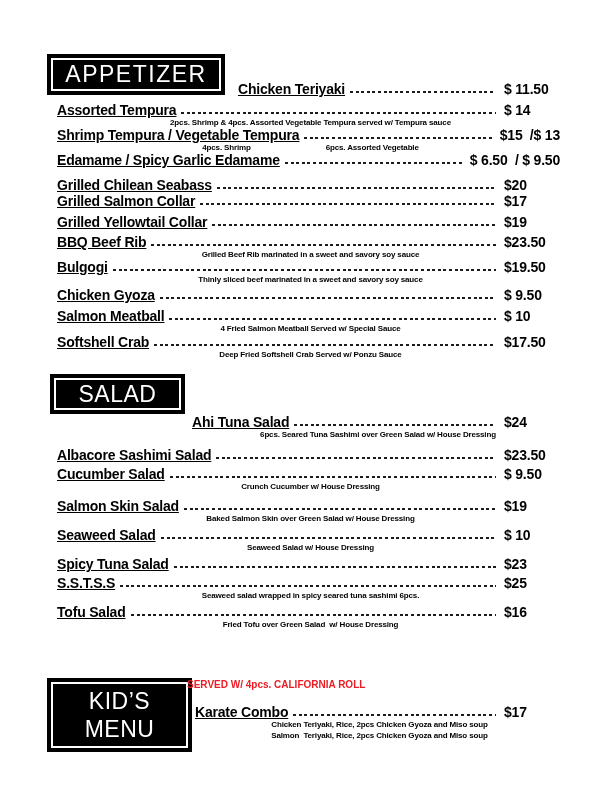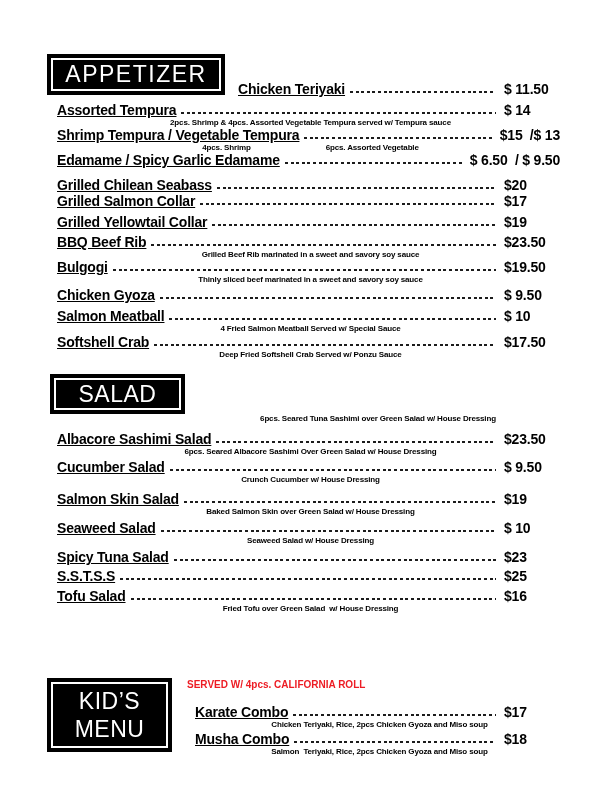--- a/index.html
+++ b/index.html
@@ -13,21 +13,21 @@
   
   .section-box {
     position:absolute; box-sizing:border-box;
     background:#000; border:2px solid #fff;
     box-shadow:0 0 0 4px #000;
     color:#fff; display:flex; flex-direction:column;
     align-items:center; justify-content:center; text-align:left;
   }
   .box-appetizer { left:51px; top:58px;  width:170px; height:33px; font-size:23px; letter-spacing:1.5px; }
   .box-salad     { left:54px; top:378px; width:127px; height:32px; font-size:23px; letter-spacing:0.5px; }
-  .box-kids      { left:51px; top:682px; width:117px; height:66px; font-size:23px; line-height:28px; letter-spacing:0.5px; }
+  .box-kids      { left:51px; top:682px; width:137px; height:66px; font-size:23px; line-height:28px; letter-spacing:0.5px; }
 
   .list { position:absolute; left:57px; width:503px; }
   .list-appetizer { top:81px; }
   .list-salad     { top:414px; }
   .list-kids      { top:679px; }
 
   .item { }
   .row  { display:flex; align-items:flex-end; }
   .name {
     font-size:14px; line-height:16px; font-weight:bold;
@@ -181,30 +181,34 @@
         <span class="price">$17.50</span>
       </div>
       <div class="sub">Deep Fried Softshell Crab Served w/ Ponzu Sauce</div>
     </div>
 
   </div>
 
   <div class="list list-salad">
 
     <div class="item mb8 ind135">
+      <div class="row">
+        <span class="name">Ahi Tuna Salad</span>
+        <span class="leader"></span>
+        <span class="price">$24</span>
+      </div>
       <div class="sub">6pcs. Seared Tuna Sashimi over Green Salad w/ House Dressing</div>
     </div>
 
     <div class="item mb3">
       <div class="row">
         <span class="name">Albacore Sashimi Salad</span>
         <span class="leader"></span>
         <span class="price">$23.50</span>
       </div>
-      <div class="sub">6pcs. Seared Albacore Sashimi Over Green Salad w/ House Dressing</div>
     </div>
 
     <div class="item mb7">
       <div class="row">
         <span class="name">Cucumber Salad</span>
         <span class="leader"></span>
         <span class="price">$ 9.50</span>
       </div>
       <div class="sub">Crunch Cucumber w/ House Dressing</div>
     </div>
@@ -234,20 +238,21 @@
         <span class="price">$23</span>
       </div>
     </div>
 
     <div class="item mb4">
       <div class="row">
         <span class="name">S.S.T.S.S</span>
         <span class="leader"></span>
         <span class="price">$25</span>
       </div>
+      <div class="sub">Seaweed salad wrapped in spicy seared tuna sashimi 6pcs.</div>
     </div>
 
     <div class="item">
       <div class="row">
         <span class="name">Tofu Salad</span>
         <span class="leader"></span>
         <span class="price">$16</span>
       </div>
       <div class="sub">Fried Tofu over Green Salad &nbsp;w/ House Dressing</div>
     </div>
@@ -261,23 +266,18 @@
     <div class="item mb2 ind138">
       <div class="row">
         <span class="name">Karate Combo</span>
         <span class="leader"></span>
         <span class="price">$17</span>
       </div>
       <div class="sub">Chicken Teriyaki, Rice, 2pcs Chicken Gyoza and Miso soup</div>
     </div>
 
     <div class="item ind138">
-      <div class="row">
-        <span class="name">Musha Combo</span>
-        <span class="leader"></span>
-        <span class="price">$18</span>
-      </div>
       <div class="sub">Salmon &nbsp;Teriyaki, Rice, 2pcs Chicken Gyoza and Miso soup</div>
     </div>
 
   </div>
 
 </div>
 
 </body></html>

